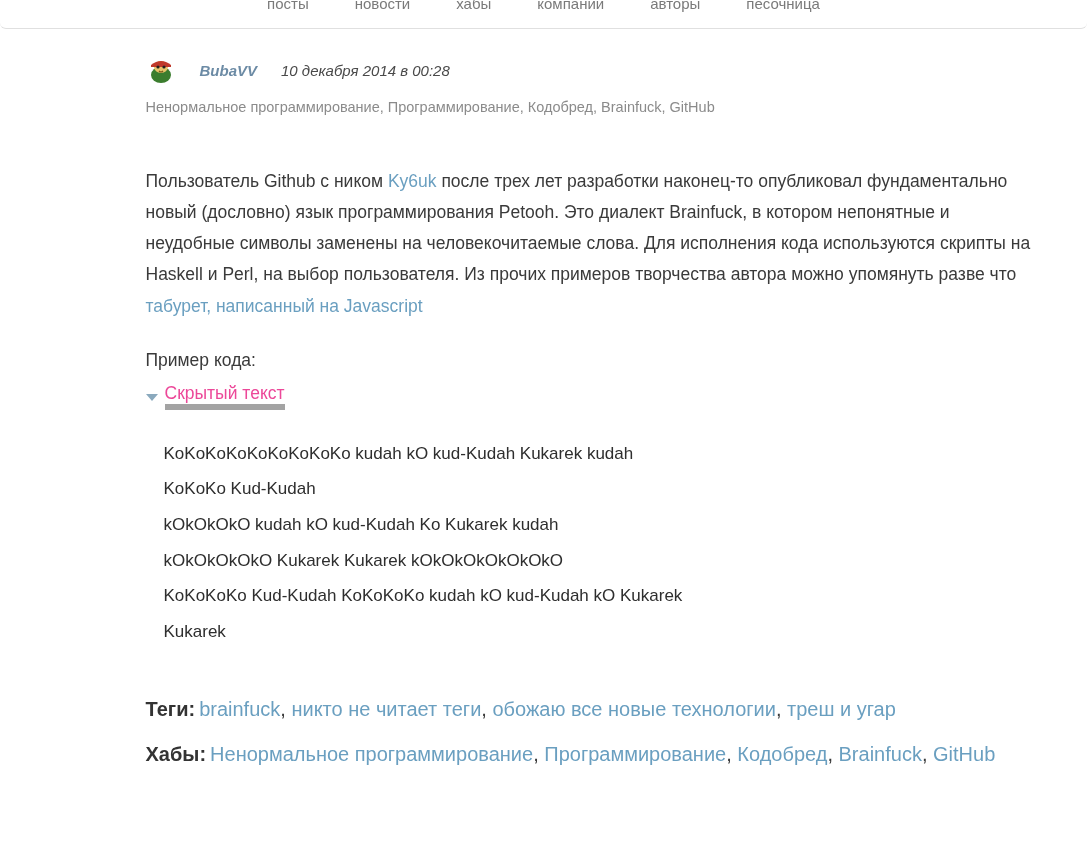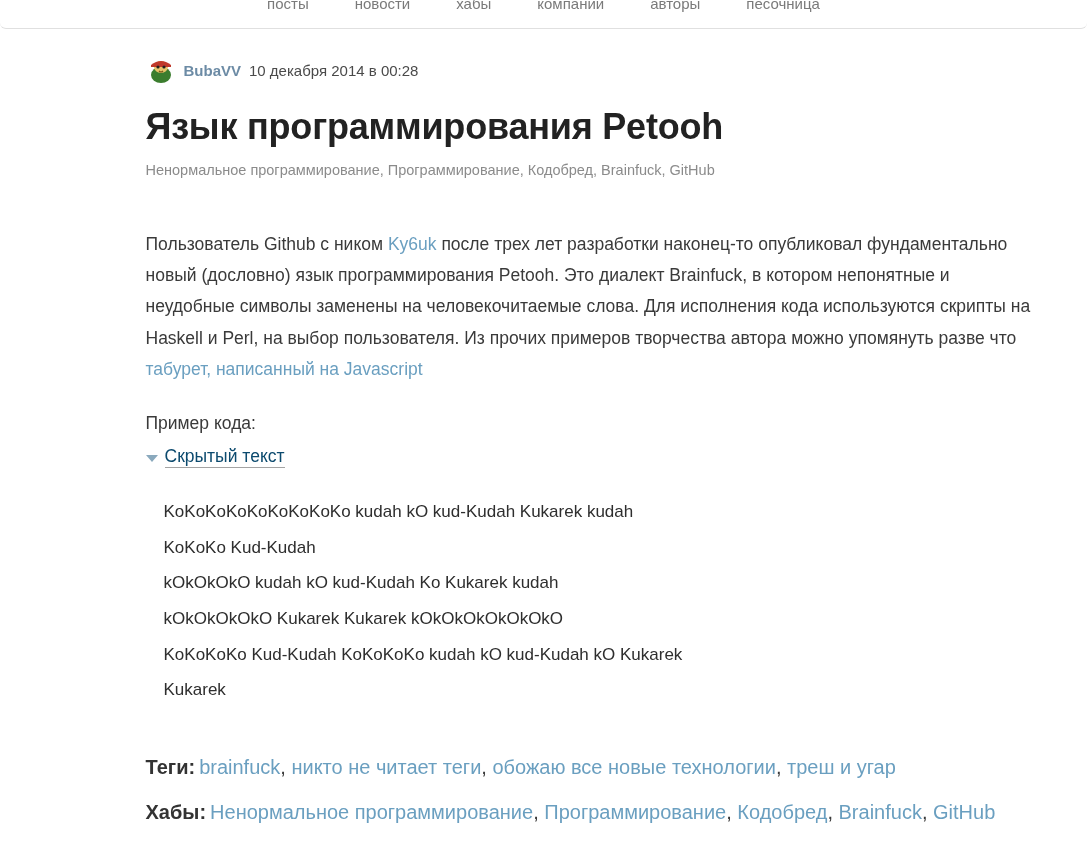--- a/index.html
+++ b/index.html
@@ -48,22 +48,23 @@
   .post {
     margin: 0 auto;
     width: 980px;
     padding-left: 92px;
     box-sizing: border-box;
   }
 
   .meta {
     display: flex;
     align-items: center;
-    gap: 8px;
+    gap: 24px;
     padding-top: 26px;
+    font-style: italic;
   }
   .avatar {
     width: 30px;
     height: 30px;
     border-radius: 4px;
     background: #ffffff;
     position: relative;
     flex: 0 0 auto;
     overflow: hidden;
   }
@@ -121,23 +122,23 @@
   }
   .spoiler-arrow {
     width: 0;
     height: 0;
     border-left: 6px solid transparent;
     border-right: 6px solid transparent;
     border-top: 7px solid #8aa9bd;
     margin-top: 3px;
   }
   .spoiler-title {
-    color: #0c4a6e;
+    color: #ec4899;
     font-size: 17.5px;
-    border-bottom: 1px solid #a3a3a3;
+    border-bottom: 6px solid #a3a3a3;
     cursor: pointer;
   }
 
   .code-block {
     margin-top: 26px;
     padding-left: 18px;
     font-size: 17px;
     line-height: 2.1;
     color: #2e2e2e;
   }
@@ -185,21 +186,20 @@
           <path d="M5 10 Q15 2 25 10 L25 12 L5 12 Z" fill="#c0392b"></path>
           <circle cx="12" cy="12" r="1.6" fill="#222"></circle>
           <circle cx="18" cy="12" r="1.6" fill="#222"></circle>
           <path d="M13 16 Q15 18 17 16" stroke="#7a5a1a" stroke-width="1.2" fill="none"></path>
         </svg>
       </div>
       <a class="author">BubaVV</a>
       <span class="date">10 декабря 2014 в 00:28</span>
     </div>
 
-    <h1 class="title">Язык программирования Petooh</h1>
 
     <div class="hubs-line">Ненормальное программирование,  Программирование,  Кодобред,  Brainfuck,  GitHub</div>
 
     <div class="body-text">
       <span>Пользователь Github с ником </span><a>Ky6uk</a><span> после трех лет разработки наконец-то опубликовал фундаментально новый (дословно) язык программирования Petooh. Это диалект Brainfuck, в котором непонятные и неудобные символы заменены на человекочитаемые слова. Для исполнения кода используются скрипты на Haskell и Perl, на выбор пользователя. Из прочих примеров творчества автора можно упомянуть разве что </span><a>табурет, написанный на Javascript</a>
     </div>
 
     <div class="example-label">Пример кода:</div>
 
     <div class="spoiler">

